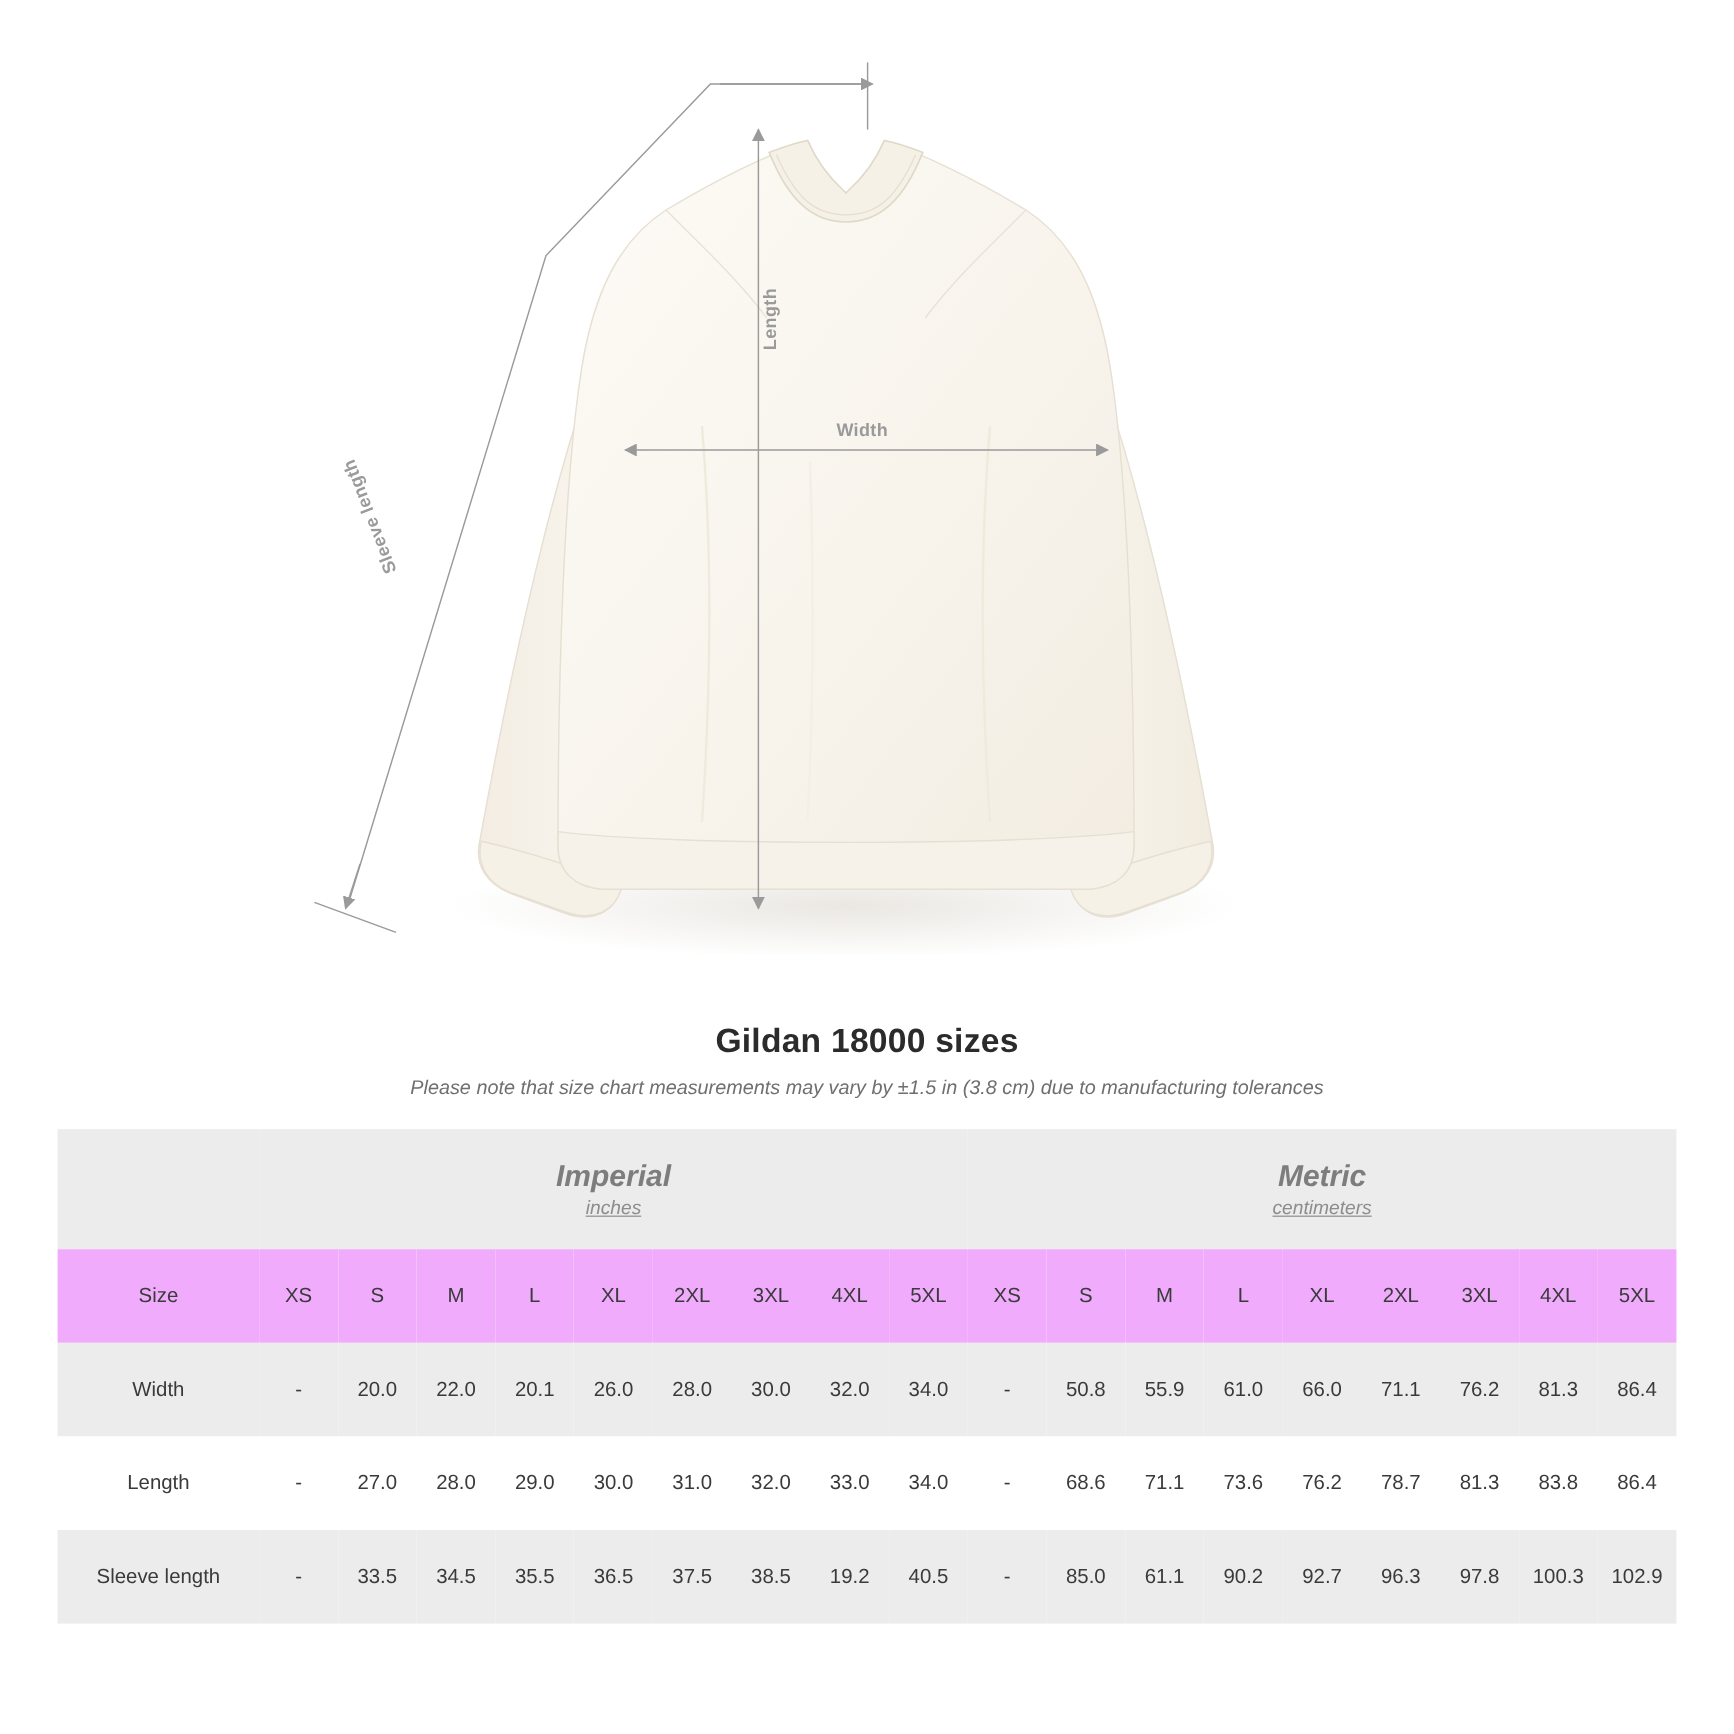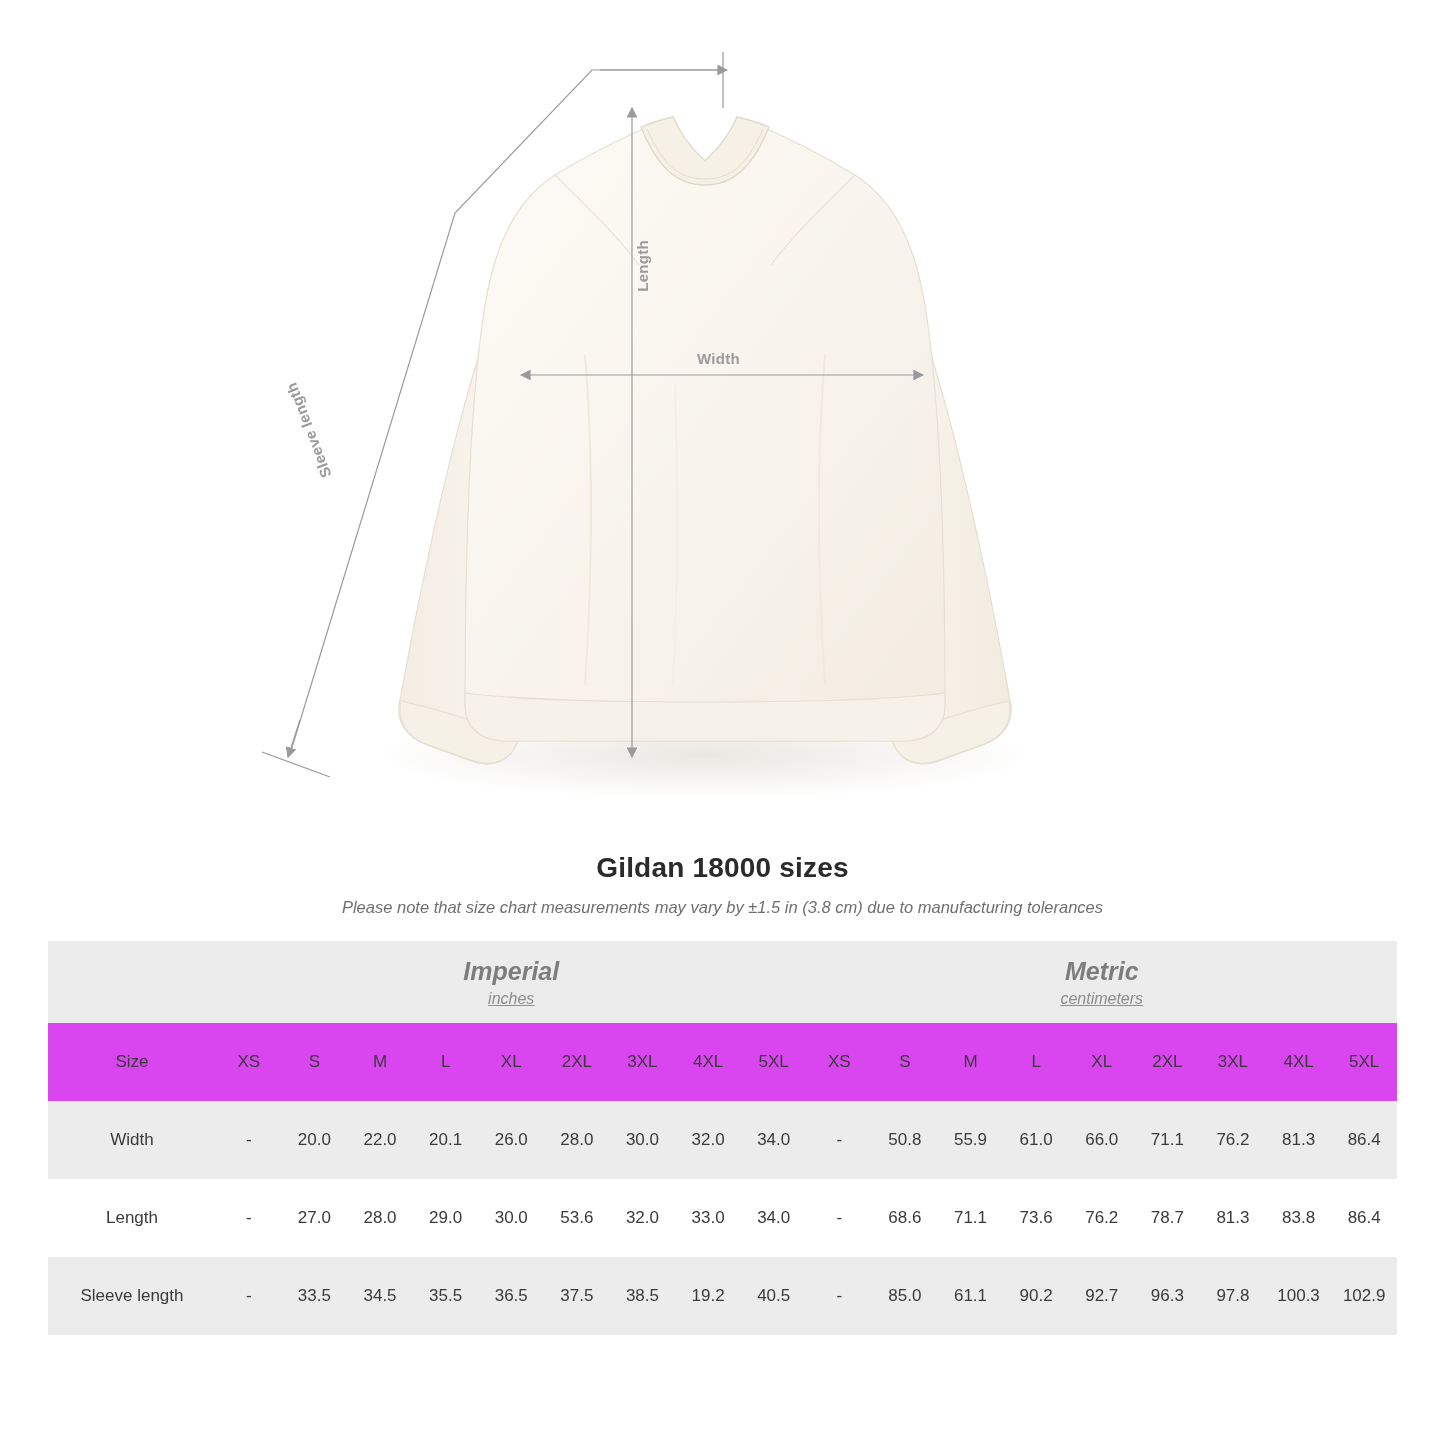--- a/index.html
+++ b/index.html
@@ -87,39 +87,39 @@
   table.size-table td, table.size-table th {
     text-align: center;
     vertical-align: middle;
     font-size: 17px;
     color: #3a3a3a;
     font-weight: normal;
     border: none;
   }
   .unit-head td {
     background: #ececec;
-    height: 82px;
+    height: 100px;
     padding: 0;
   }
   .unit-sys {
     font-size: 25px;
     font-style: italic;
     font-weight: bold;
     color: #7d7d7d;
     line-height: 1.25;
   }
   .unit-sub {
     font-size: 16px;
     font-style: italic;
     color: #8d8d8d;
     margin-top: 2px;
     text-decoration: underline;
   }
   .row-head td {
-    background: #d946ef;
+    background: #f0abfc;
     height: 78px;
     font-size: 17px;
     font-weight: bold;
     color: #3a3a3a;
   }
   .row-head td.rowlabel { font-size: 17px; }
   .body-row td {
     height: 78px;
   }
   .body-row.shade td { background: #ececec; }
@@ -284,21 +284,21 @@
         <td>86.4</td>
       </tr>
 
       <tr class="body-row plain">
         <td class="rowlabel">Length</td>
         <td>-</td>
         <td>27.0</td>
         <td>28.0</td>
         <td>29.0</td>
         <td>30.0</td>
-        <td>53.6</td>
+        <td>31.0</td>
         <td>32.0</td>
         <td>33.0</td>
         <td>34.0</td>
         <td>-</td>
         <td>68.6</td>
         <td>71.1</td>
         <td>73.6</td>
         <td>76.2</td>
         <td>78.7</td>
         <td>81.3</td>

